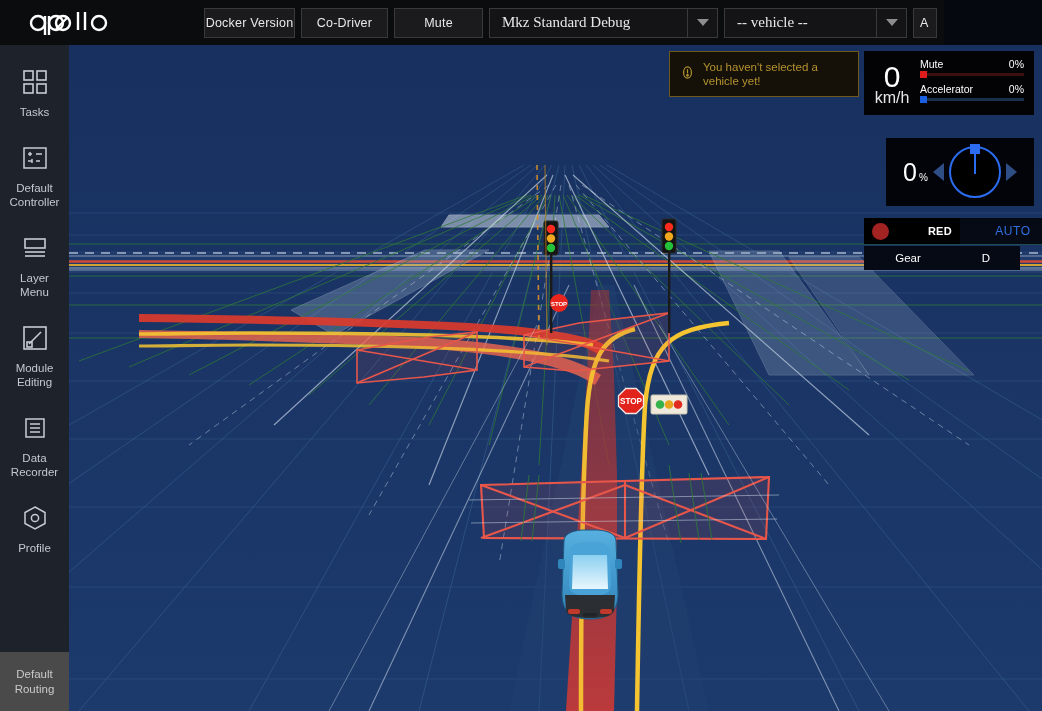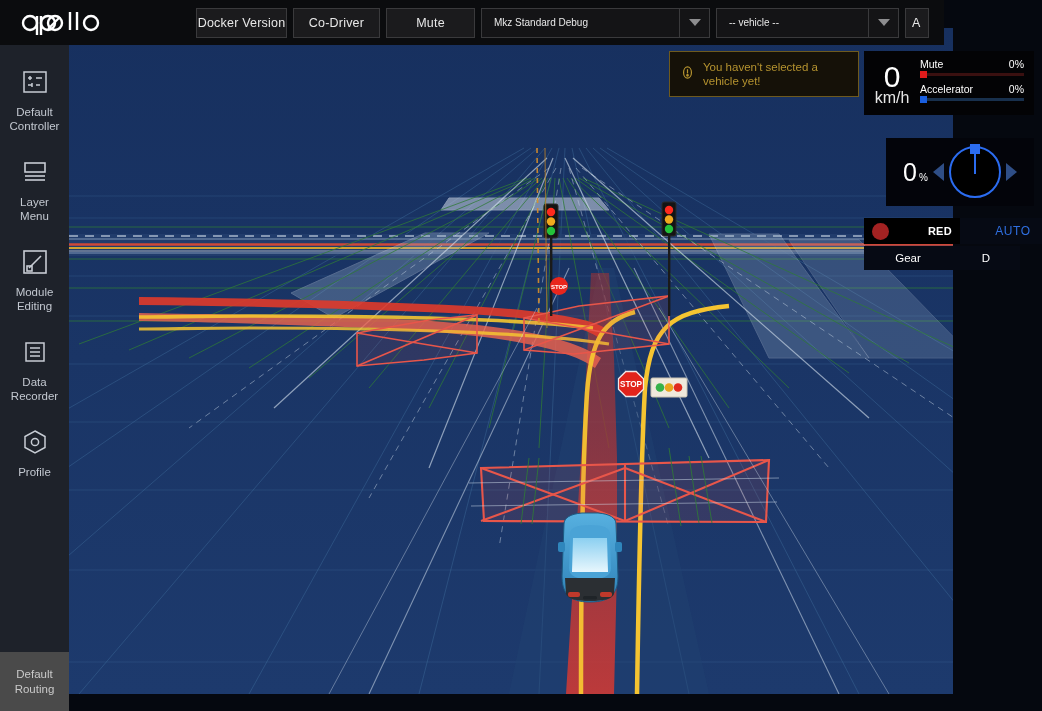--- a/index.html
+++ b/index.html
@@ -9,20 +9,21 @@
     font-family: "Liberation Sans", sans-serif;
     overflow: hidden;
   }
   #app { position: relative; width: 1042px; height: 711px; background: #05080f; }
 
   
   #header {
     position: absolute; left: 0; top: 0; width: 944px; height: 45px;
     background: #0b0c0e; display: flex; 
     z-index: 40;
+    padding-left: 8px;
   }
   #logo {
     width: 196px; height: 45px; display: flex; align-items: center;
     padding-left: 18px; background: #0b0c0e;
   }
   #logo svg { display: block; }
   #header-tools { display: flex; align-items: center; gap: 6px; height: 45px; }
   .hbtn {
     height: 30px; background: #1b1b1d; border: 1px solid #3a3a3c;
     color: #e8e8e8; font-size: 12.5px; display: flex; align-items: center;
@@ -30,22 +31,22 @@
     letter-spacing: .2px;
   }
   .hbtn.w1 { width: 91px; }
   .hbtn.w2 { width: 87px; }
   .hbtn.w3 { width: 89px; }
   .hselect {
     height: 30px; background: #141416; border: 1px solid #3a3a3c;
     display: flex; align-items: center; position: relative;
   }
   .hselect .val {
-    color: #e8e8e8; font-size: 10px; padding: 0 12px; flex: 1;
-    white-space: nowrap; overflow: hidden;
+    color: #e8e8e8; font-size: 15px; padding: 0 12px; flex: 1;
+    white-space: nowrap; overflow: hidden; font-family: Liberation Serif, serif;
   }
   .hselect .arrowbox {
     width: 30px; height: 28px; border-left: 1px solid #3a3a3c;
     display: flex; align-items: center; justify-content: center;
   }
   .caret {
     width: 0; height: 0; border-left: 6px solid transparent;
     border-right: 6px solid transparent; border-top: 7px solid #8d8d8f;
   }
   .hselect.s1 { width: 229px; }
@@ -70,21 +71,21 @@
   }
   #default-routing {
     position: absolute; left: 0; bottom: 0; width: 69px; height: 59px;
     background: #4a4a4a; color: #c9c9c9; font-size: 11.5px;
     display: flex; flex-direction: column; align-items: center;
     justify-content: center; line-height: 15px; text-align: center;
   }
 
   
   #scene {
-    position: absolute; left: 69px; top: 28px; width: 884px; height: 666px;
+    position: absolute; left: 69px; top: 45px; width: 973px; height: 666px;
     background: #1b3564; overflow: hidden;
   }
   #scene svg { position: absolute; left: 0; top: 0; }
 
   
   #toast {
     position: absolute; left: 669px; top: 51px; width: 190px; height: 46px;
     background: #151108; border: 1px solid #6e5a1e;
     display: flex; align-items: center; gap: 8px; padding: 0 10px;
     z-index: 25;
@@ -414,20 +415,31 @@
         <span class="arrowbox">
             <i class="caret"></i>
           </span>
       </div>
       <div class="hbtn cut">A</div>
     </div>
   </div>
 
   <div id="sidebar">
 
+    <div class="side-item">
+      <span class="side-icon">
+        <svg width="28" height="28" viewBox="0 0 28 28" fill="none" stroke="#c7ccd4" stroke-width="1.6">
+          <rect x="3" y="3" width="9" height="9"></rect>
+            <rect x="16" y="3" width="9" height="9"></rect>
+          <rect x="3" y="16" width="9" height="9"></rect>
+            <rect x="16" y="16" width="9" height="9"></rect>
+        </svg>
+      </span>
+      <span class="side-label">Tasks</span>
+    </div>
 
     <div class="side-item">
       <span class="side-icon">
         <svg width="28" height="28" viewBox="0 0 28 28" fill="none" stroke="#c7ccd4" stroke-width="1.5">
           <rect x="3" y="4" width="22" height="20"></rect>
           <path d="M7 10 h4 M9 8 v4 M15 10 h6"></path>
           <path d="M7 17 h4 M11 15 v4 M15 17 h4"></path>
         </svg>
       </span>
       <span class="side-label">

